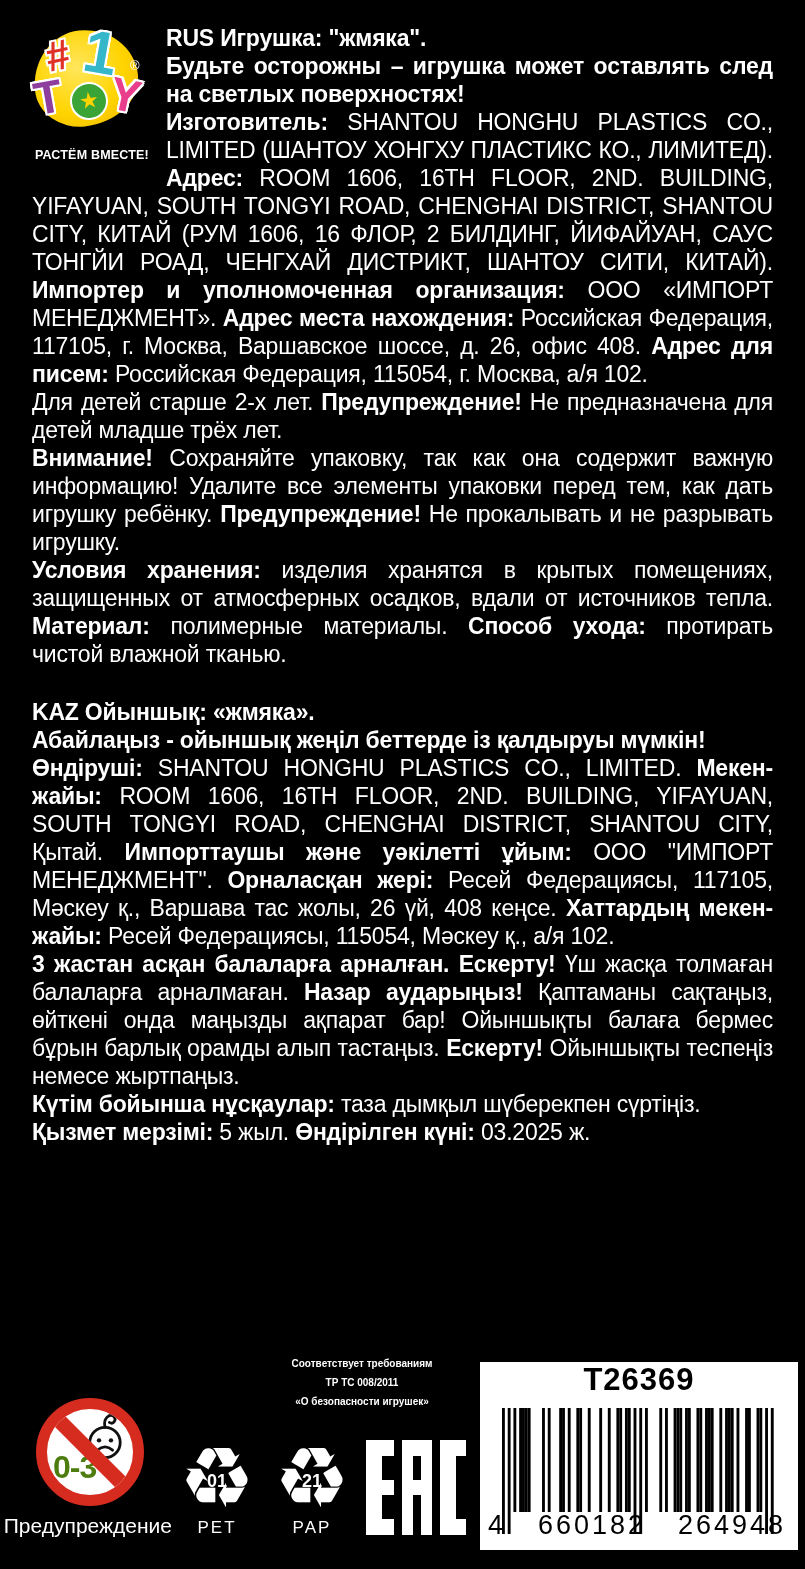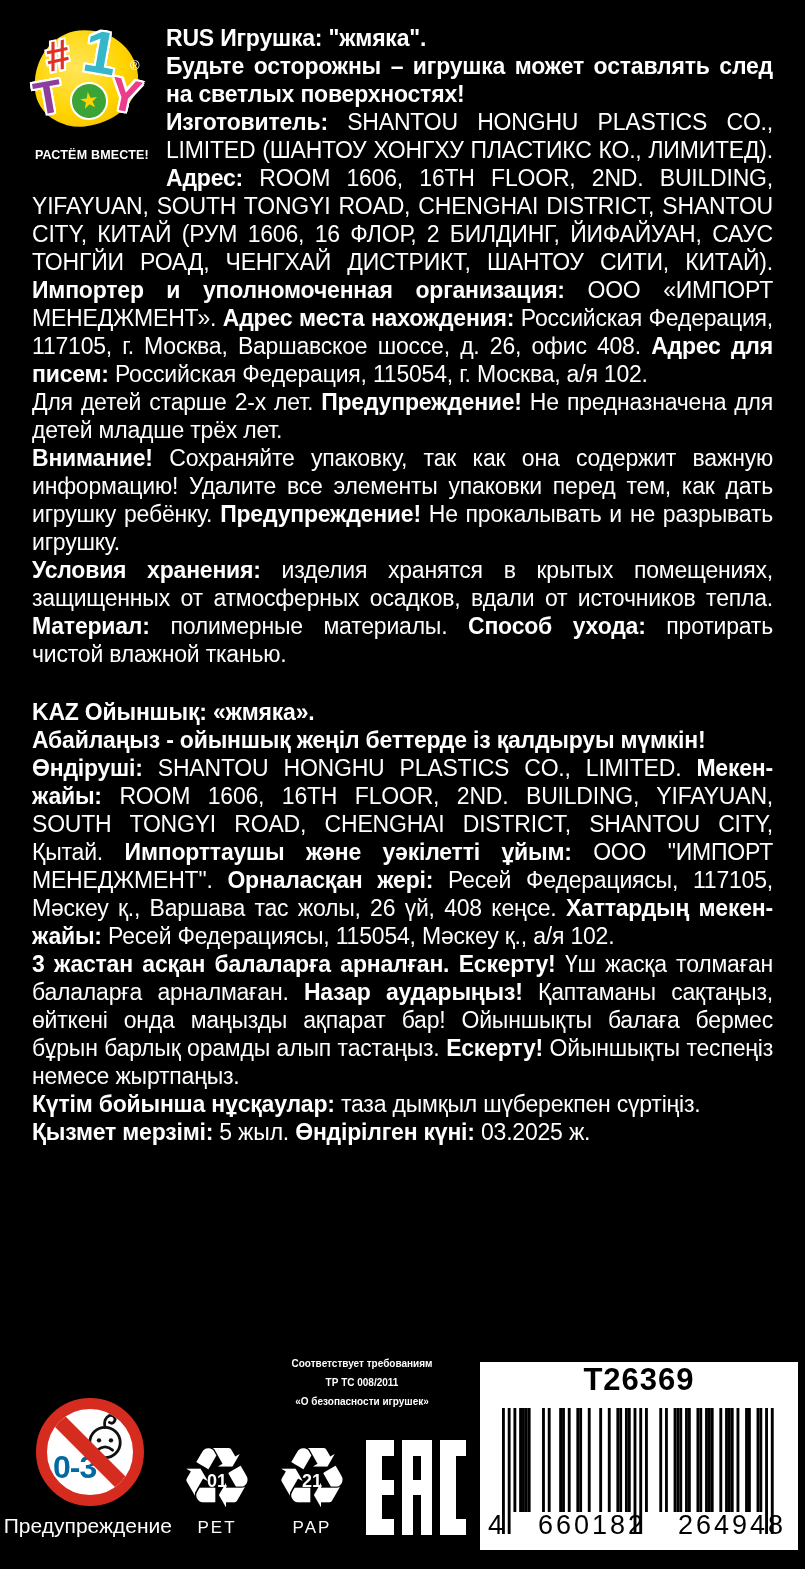--- a/index.html
+++ b/index.html
@@ -26,21 +26,21 @@
   .tagline{position:absolute;left:-4px;top:122px;width:136px;text-align:center;
            font-size:12.5px;font-weight:700;letter-spacing:0.2px}
   .kaz-section{margin-top:30px}
   
   .footer{position:absolute;left:0;top:1340px;width:805px;height:229px}
   .compliance{position:absolute;left:248px;top:14px;width:228px;text-align:center;
               font-size:10px;font-weight:700;line-height:19px}
   .age{position:absolute;left:36px;top:58px;width:86px;height:86px;background:#fff;
        border:11px solid #d62b1f;border-radius:50%;overflow:hidden}
   .slash{position:absolute;left:-16px;top:36px;width:120px;height:15px;background:#d62b1f;transform:rotate(45deg)}
-  .agerange{position:absolute;left:6px;top:40px;font-size:32px;font-weight:700;color:#0369a1;letter-spacing:-1px}
+  .agerange{position:absolute;left:6px;top:40px;font-size:32px;font-weight:700;color:#4d7c0f;letter-spacing:-1px}
   .babysvg{position:absolute;right:0px;top:2px}
   .age-caption{position:absolute;left:2px;top:174px;width:170px;text-align:right;font-size:21px}
   .recycle{position:absolute;width:94px;text-align:center}
   .recycle .rglyph{display:block;font-size:84px;line-height:76px;font-weight:400}
   .recycle .rcode{position:absolute;left:0;right:0;top:31px;font-size:18px;font-weight:700}
   .recycle .rmat{display:block;font-size:17px;font-weight:400;letter-spacing:2px;margin-top:2px}
   #pet{left:170px;top:100px}
   #pap{left:265px;top:100px}
   .eac{position:absolute;left:366px;top:100px}
   .bpanel{position:absolute;left:480px;top:22px;width:318px;height:188px;background:#fff;color:#000}

